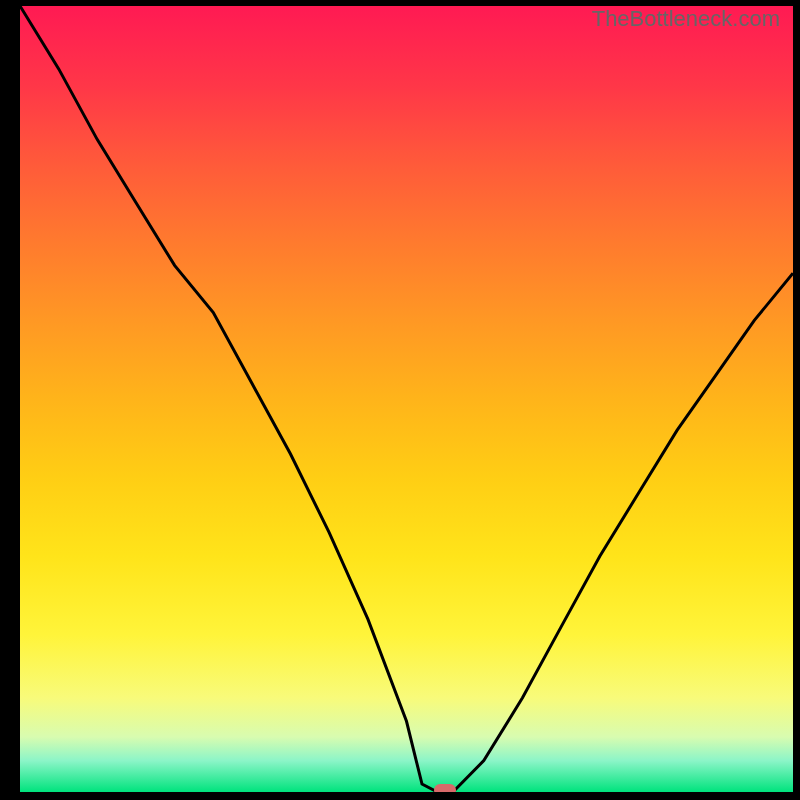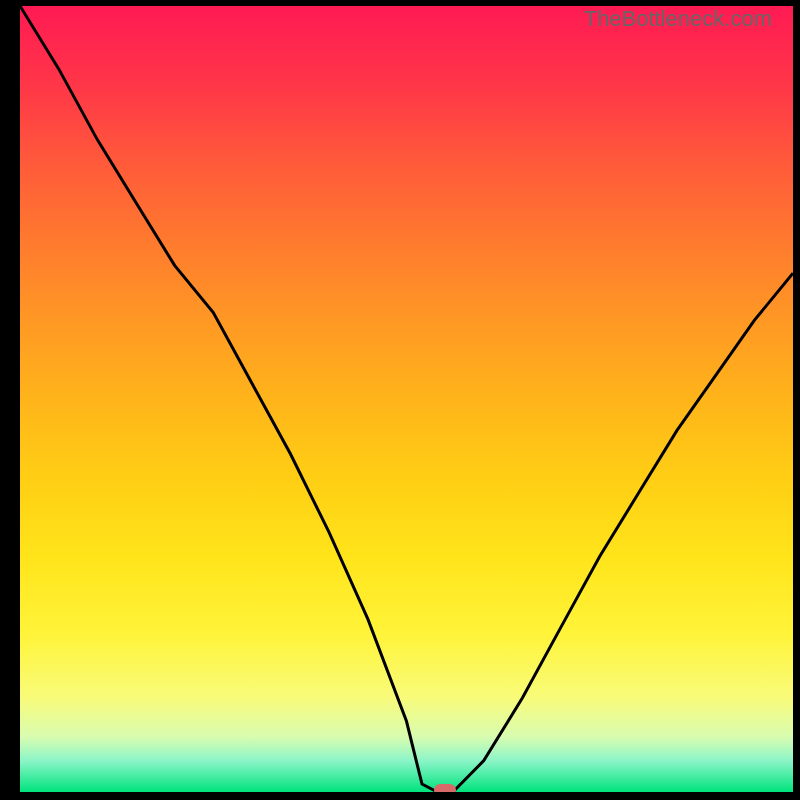--- a/index.html
+++ b/index.html
@@ -37,21 +37,21 @@
       #fff43a 80%,
       #f8fb7a 88%,
       #d8fcb0 93%,
       #8cf5c8 96%,
       #00e37d 100%
     );
   }
   .watermark {
     position: absolute;
     top: 6px;
-    right: 28px;
+    right: 20px;
     color: #666;
     font-size: 22px;
     font-weight: normal;
     z-index: 10;
   }
   svg.curve {
     position: absolute;
     left: 0;
     top: 0;
     width: 100%;

